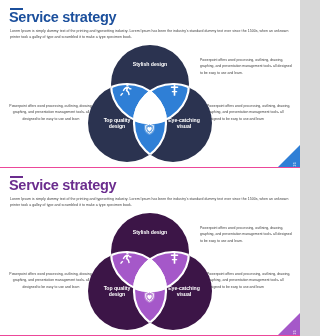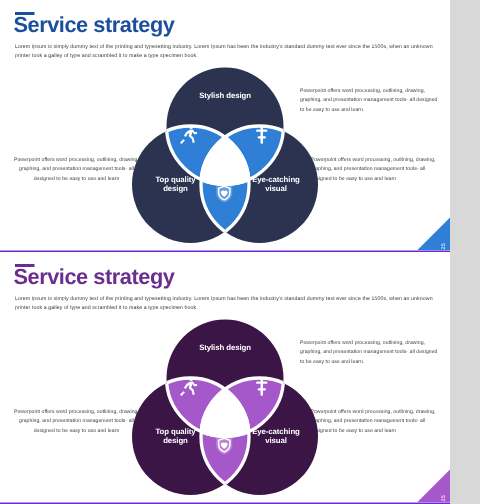--- a/index.html
+++ b/index.html
@@ -1,18 +1,18 @@
 <!DOCTYPE html>
 <html><head>
 <meta charset="utf-8">
 <style>
   html,body{margin:0;padding:0;background:#d8d8d8;}
   body{width:300px;height:336px;overflow:hidden;font-family:"Liberation Sans",sans-serif;}
 
-  .deck{width:300px;height:336px;display:flex;flex-direction:column;gap:1px;background:#6d28d9;}
+  .deck{width:300px;height:336px;display:flex;flex-direction:column;gap:1px;background:#ec4899;}
 
   .slide{position:relative;width:300px;height:167px;background:#ffffff;overflow:hidden;flex:0 0 auto;}
 
   
   .title-dash{position:absolute;left:10px;top:8px;width:13px;height:1.6px;}
   .slide-title{position:absolute;left:9px;top:10px;font-size:14.5px;font-weight:bold;letter-spacing:-0.3px;line-height:1;}
   .intro{position:absolute;left:10px;top:28px;width:280px;font-size:3.5px;line-height:1.75;color:#3b3b3b;letter-spacing:.05px;}
 
   
   .venn{position:absolute;left:86px;top:44px;width:128px;height:118px;}

